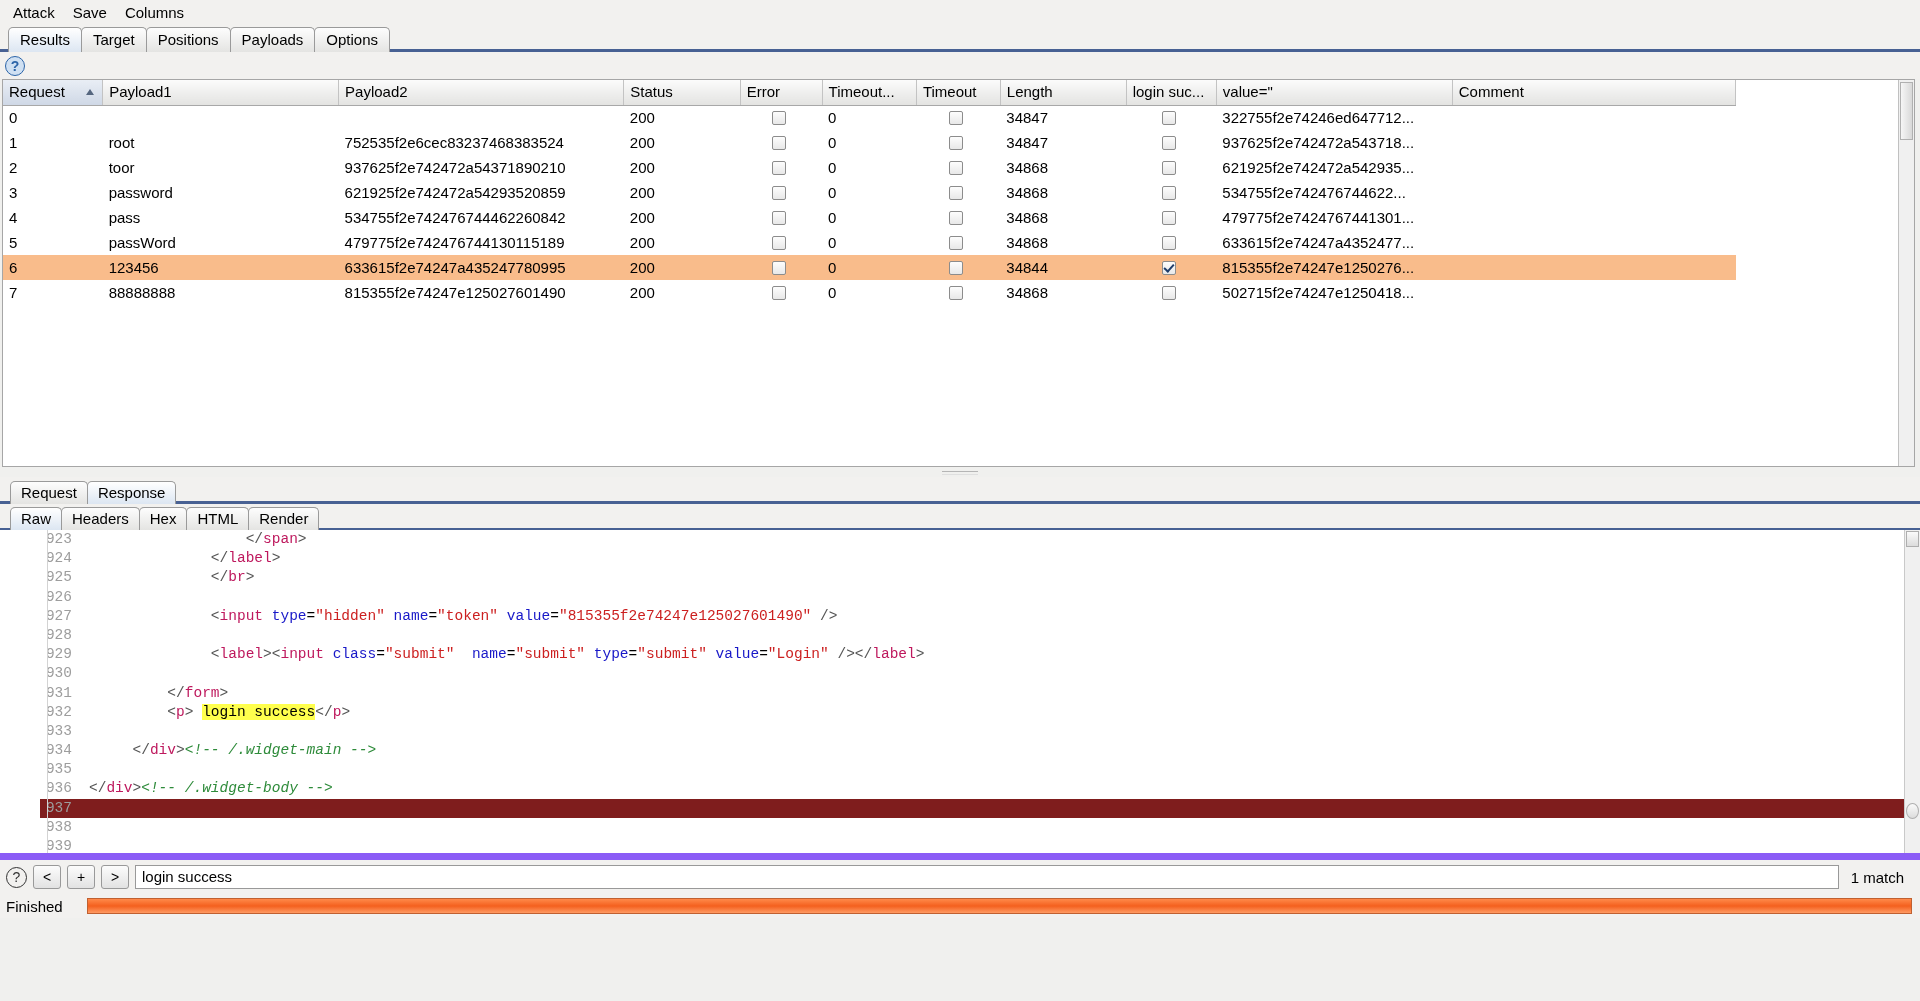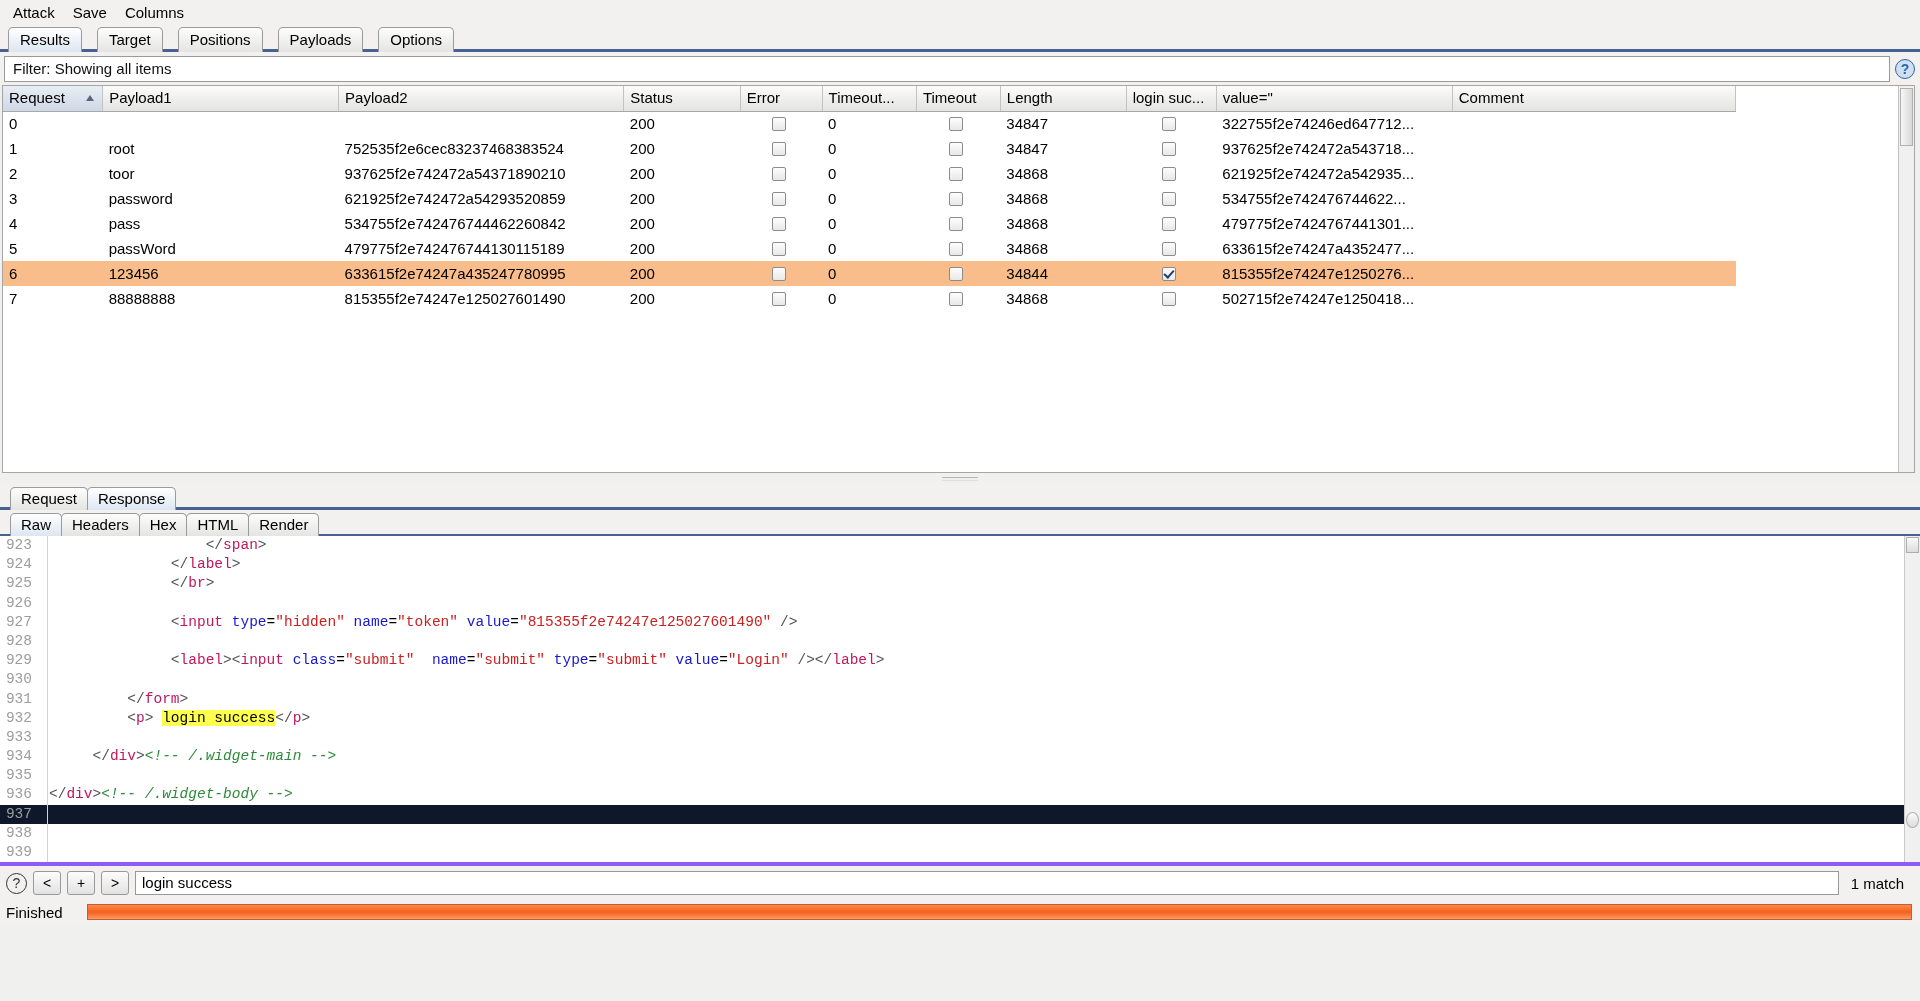--- a/index.html
+++ b/index.html
@@ -20,21 +20,20 @@
     font-size: 15px;
   }
   .menubar .mi { cursor: default; padding: 1px 2px; }
 
   
   .tabstrip {
     height: 28px; display: flex; align-items: flex-end;
     padding-left: 8px;
     background: #f2f1ef;
     position: relative;
-    gap: 16px;
   }
   .tabstrip:after {
     content:""; position: absolute; left:0; right:0; bottom:0;
     height: 3px; background: #486193;
   }
   .tab {
     height: 25px; line-height: 23px;
     padding: 0 11px;
     border: 1px solid #9a9a9a;
     border-bottom: none;
@@ -189,30 +188,31 @@
     cursor: default;
   }
   .stab.active { background: linear-gradient(to bottom,#ffffff 0%,#dce6f2 100%); z-index:3;}
 
   
   .code-wrap {
     position: relative;
     background: #fff;
     height: 330px;
     overflow: hidden;
-    border-bottom: 4px solid #8b5cf6;
+    border-bottom: 7px solid #8b5cf6;
+    padding-left: 40px;
   }
   .code {
     font-family: "Liberation Mono", "DejaVu Sans Mono", monospace;
     font-size: 14.5px;
     line-height: 19.2px;
     white-space: pre;
   }
   .cline { display: flex; height: 19.2px; }
-  .cline.alt { background: #0f172a; gap: 40px; }
+  .cline.alt { background: #7f1d1d; gap: 40px; }
   .lno {
     width: 40px; min-width: 40px; text-align: right;
     color: #9d9d9d; padding-right: 8px;
     font-family: "Liberation Mono","DejaVu Sans Mono",monospace;
     font-size: 14.5px;
   }
   .gutterline {
     position: absolute; left: 47px; top: 0; bottom: 0;
     width: 1px; background: #d3d3d3;
   }
@@ -287,21 +287,20 @@
 
 <div class="tabstrip">
   <div class="tab active">Results</div>
   <div class="tab">Target</div>
   <div class="tab">Positions</div>
   <div class="tab">Payloads</div>
   <div class="tab">Options</div>
 </div>
 
 <div class="filterwrap">
-  <div class="filterbar">Filter: Showing all items</div>
   <div class="help-circle">?</div>
 </div>
 
 <div class="table-outer">
   <table class="results">
     <thead>
       <tr>
         <th class="sorted" style="width:95px">
           <span>Request</span>
           <span class="sortarrow"></span>

